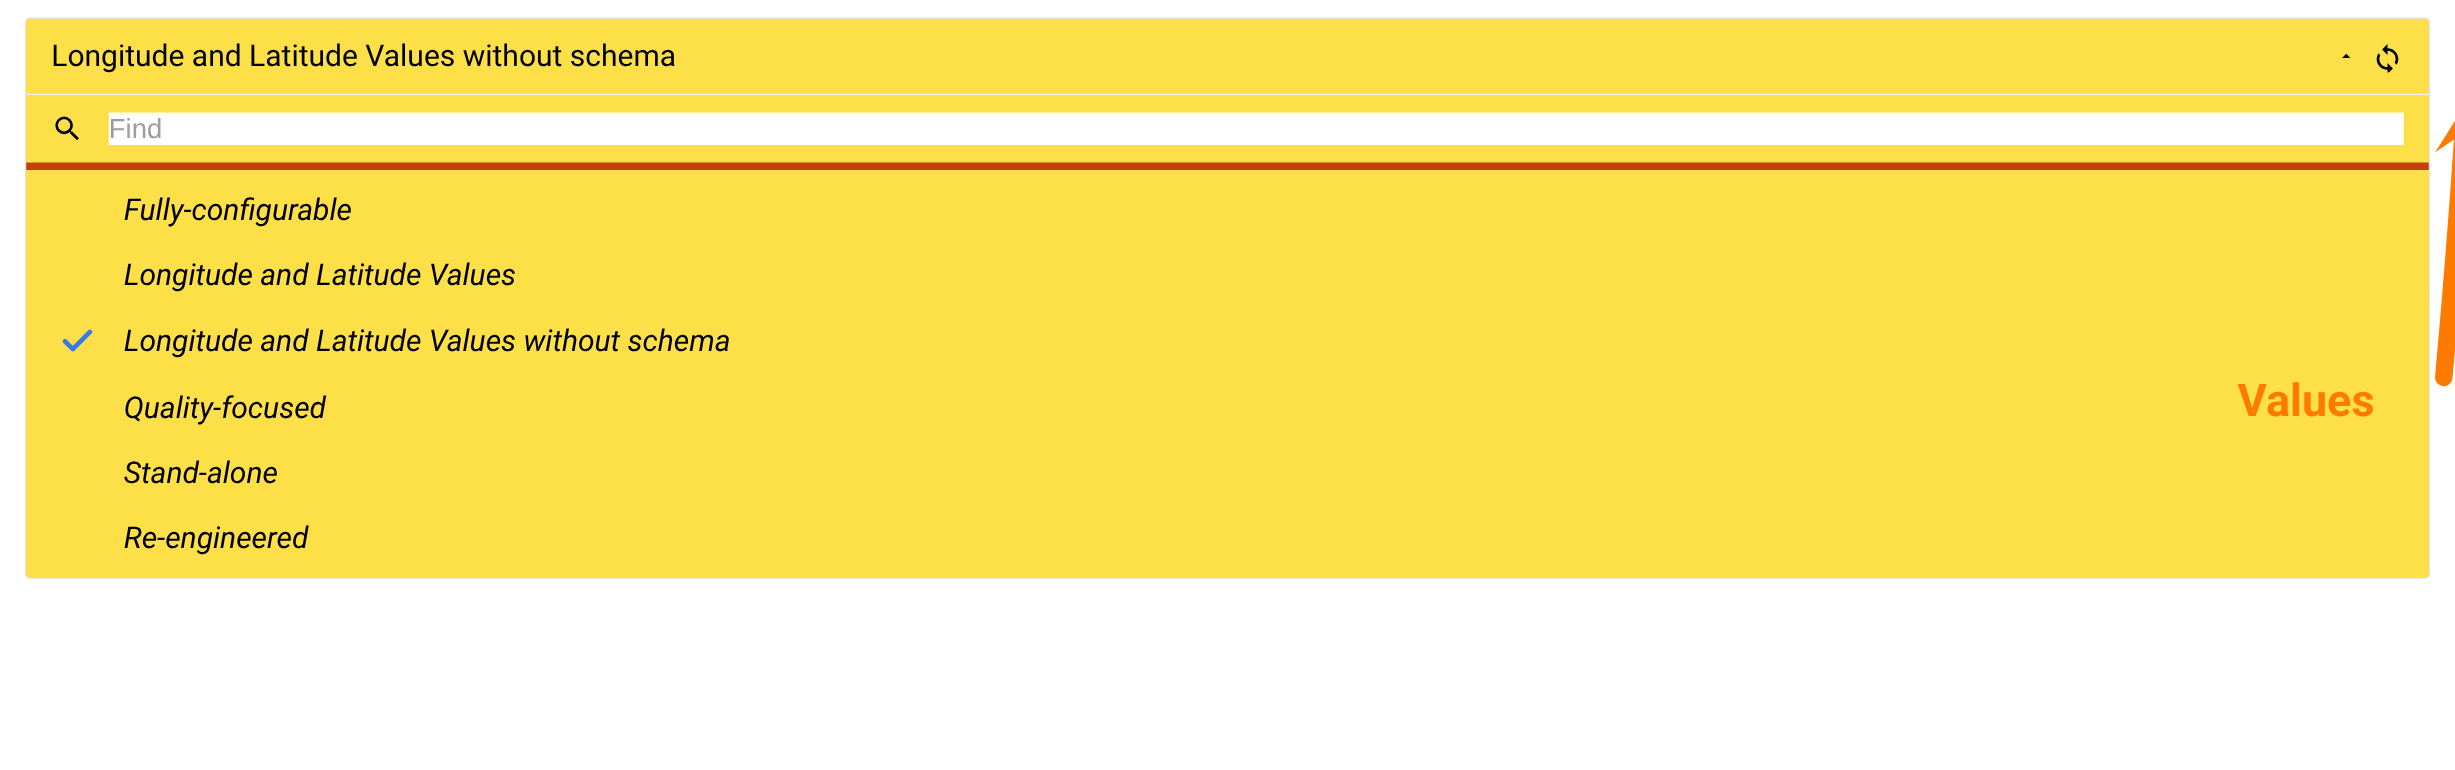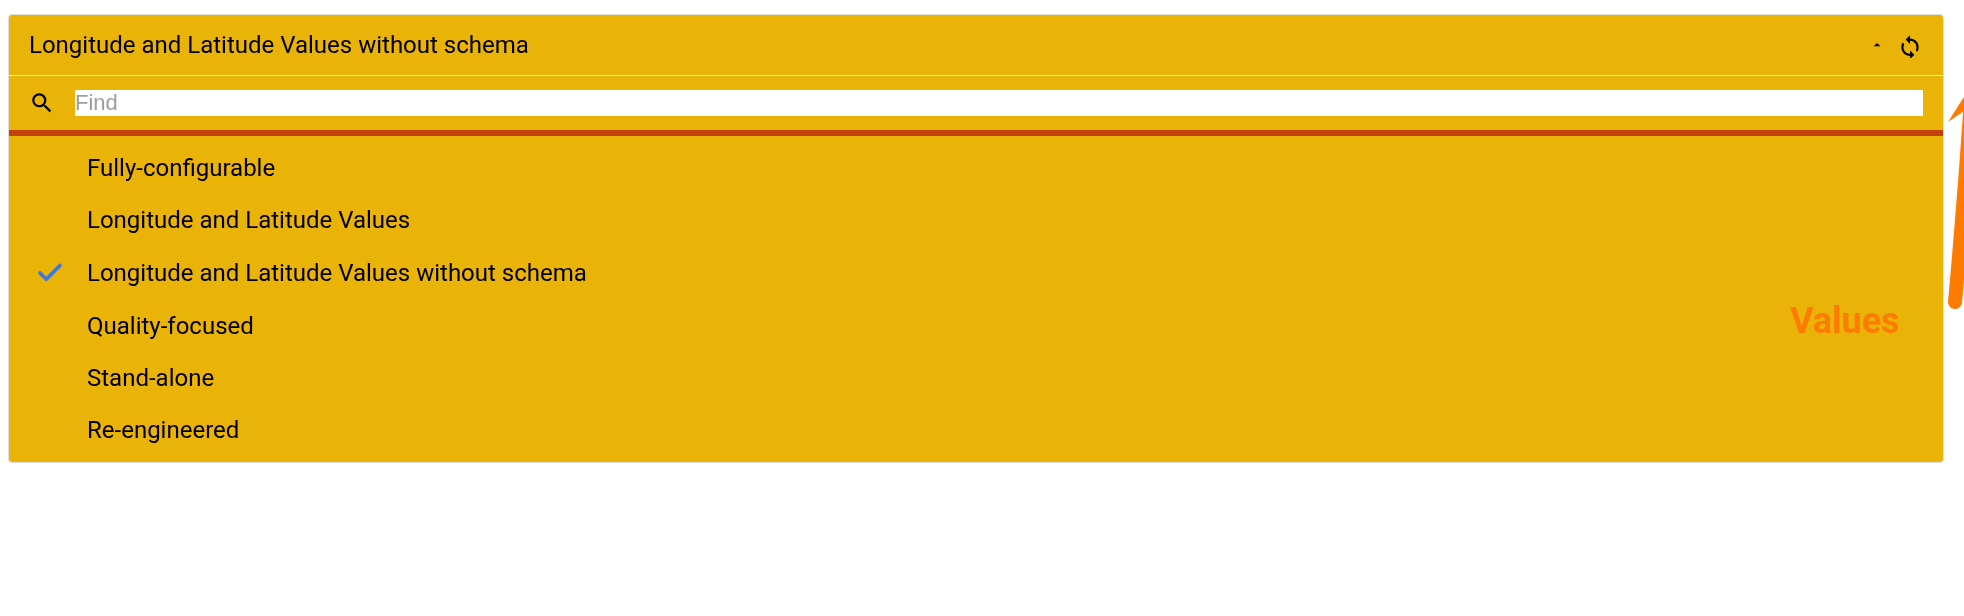--- a/index.html
+++ b/index.html
@@ -10,22 +10,22 @@
     body {
       font-family: -apple-system, BlinkMacSystemFont, "Segoe UI", Roboto, Helvetica, Arial, sans-serif;
       background: #fff;
       width: 1964px;
       height: 616px;
       position: relative;
     }
     .dropdown-container {
       border: 1px solid #e0e0e0;
       border-radius: 4px;
-      margin: 14px 20px 0 8px;
-      background: #eab308;
+      margin: 14px 20px 0 20px;
+      background: #fde047;
     }
     .header-row {
       display: flex;
       align-items: center;
       justify-content: space-between;
       padding: 16px 20px 16px 20px;
       border-bottom: 1px solid #eeeeee;
     }
     .header-title {
       font-size: 24px;
@@ -63,20 +63,21 @@
     }
     .option-list {
       padding: 6px 0;
     }
     .option-item {
       display: flex;
       align-items: center;
       padding: 12px 20px;
       cursor: pointer;
       gap: 16px;
+      font-style: italic;
     }
     .check-slot {
       width: 42px;
       display: flex;
       align-items: center;
       justify-content: center;
       flex-shrink: 0;
     }
     .option-label {
       font-size: 24px;

